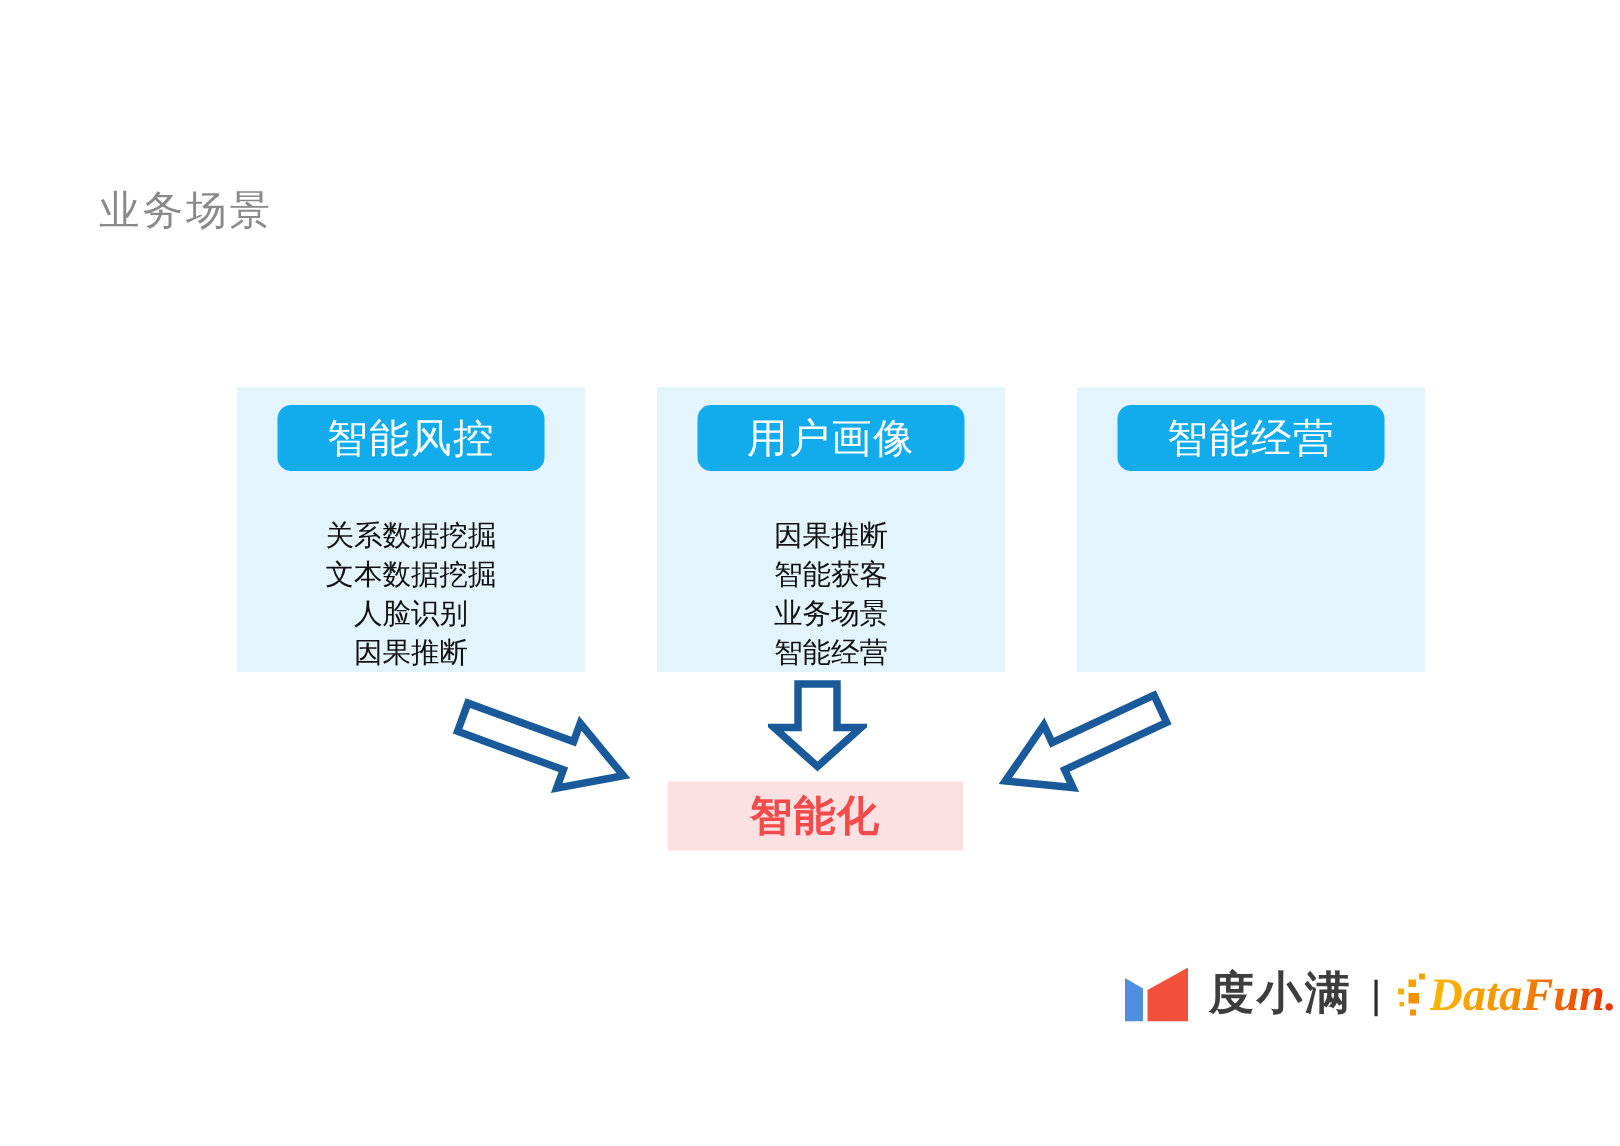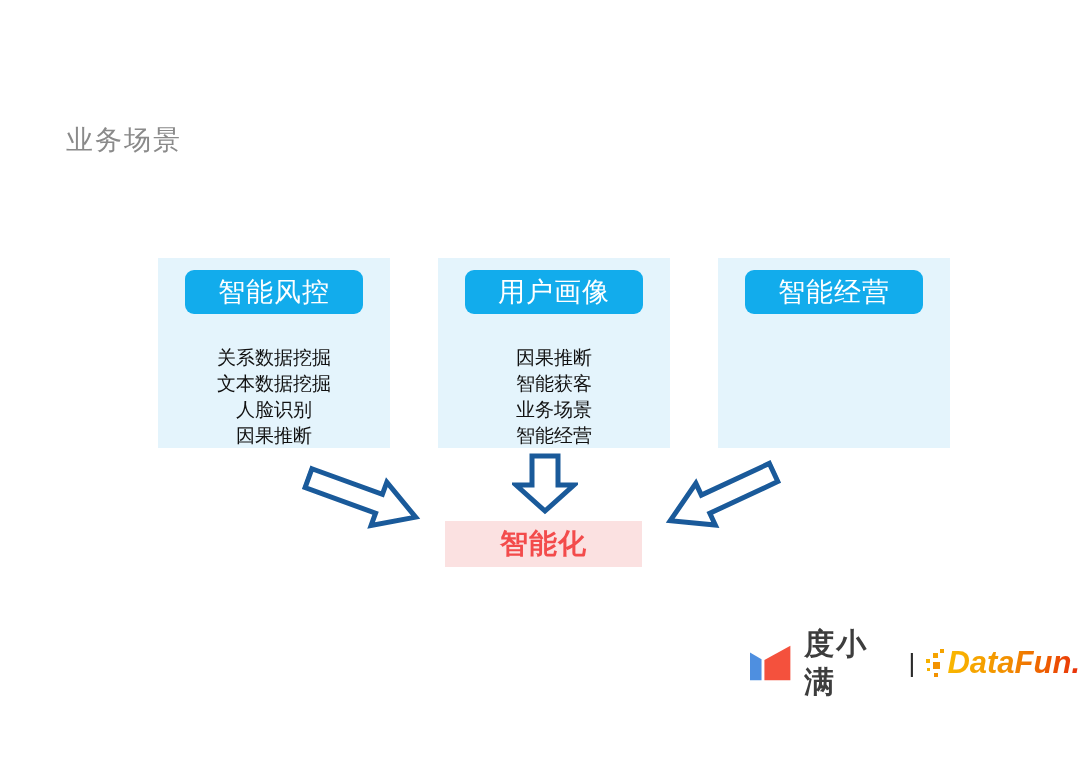--- a/index.html
+++ b/index.html
@@ -46,21 +46,21 @@
     display:flex;align-items:center;
   }
   .brand-mark{display:block;}
   .brand-name{
     margin-left:13px;font-size:30px;font-weight:600;color:#3d3d3d;letter-spacing:2px;
     line-height:38px;
   }
   .logo-sep{
     margin-left:12px;margin-right:10px;font-size:26px;font-weight:400;color:#2a2a2a;
   }
-  .datafun-wrap{display:flex;align-items:center;}
+  .datafun-wrap{display:flex;align-items:center;font-family:Liberation Serif, serif;}
   .datafun-dots{display:block;margin-right:2px;}
   .datafun-text{
     font-size:31px;font-weight:800;font-style:italic;letter-spacing:0px;
     background:linear-gradient(100deg,#f9b600 5%,#f29000 45%,#ee5f00 72%,#e82c0c 100%);
     -webkit-background-clip:text;background-clip:text;
     color:#ef7a00;-webkit-text-fill-color:transparent;
   }
 </style>
 </head>
 <body>

